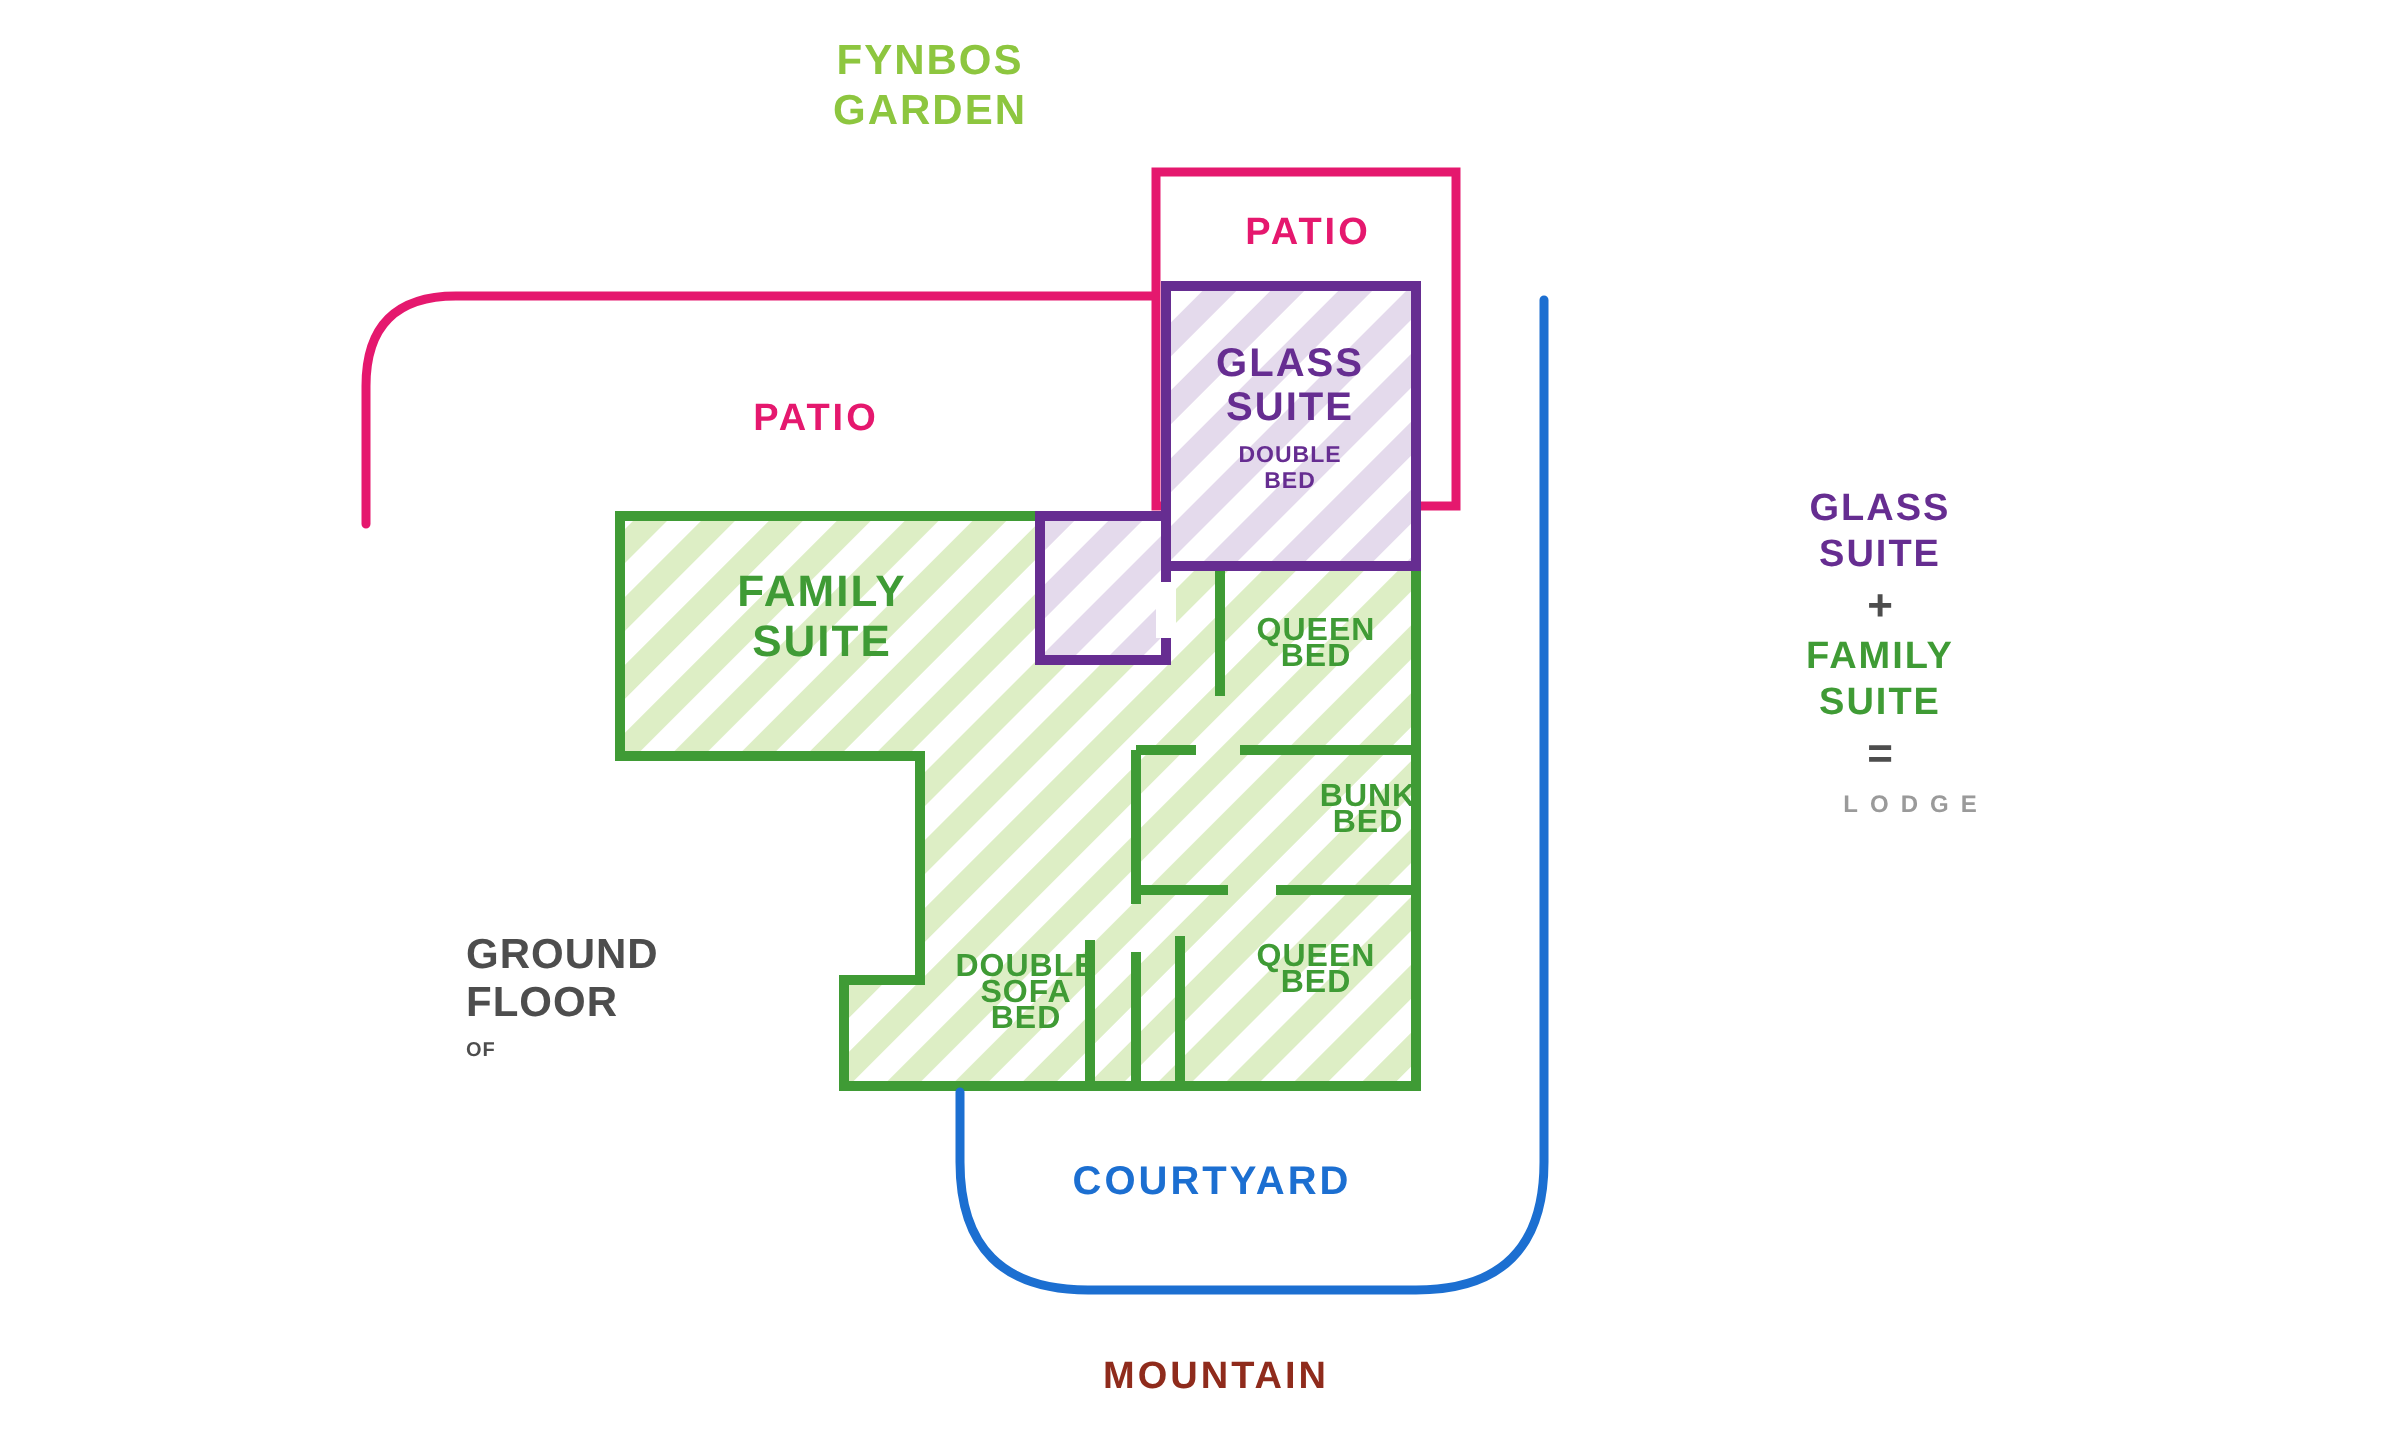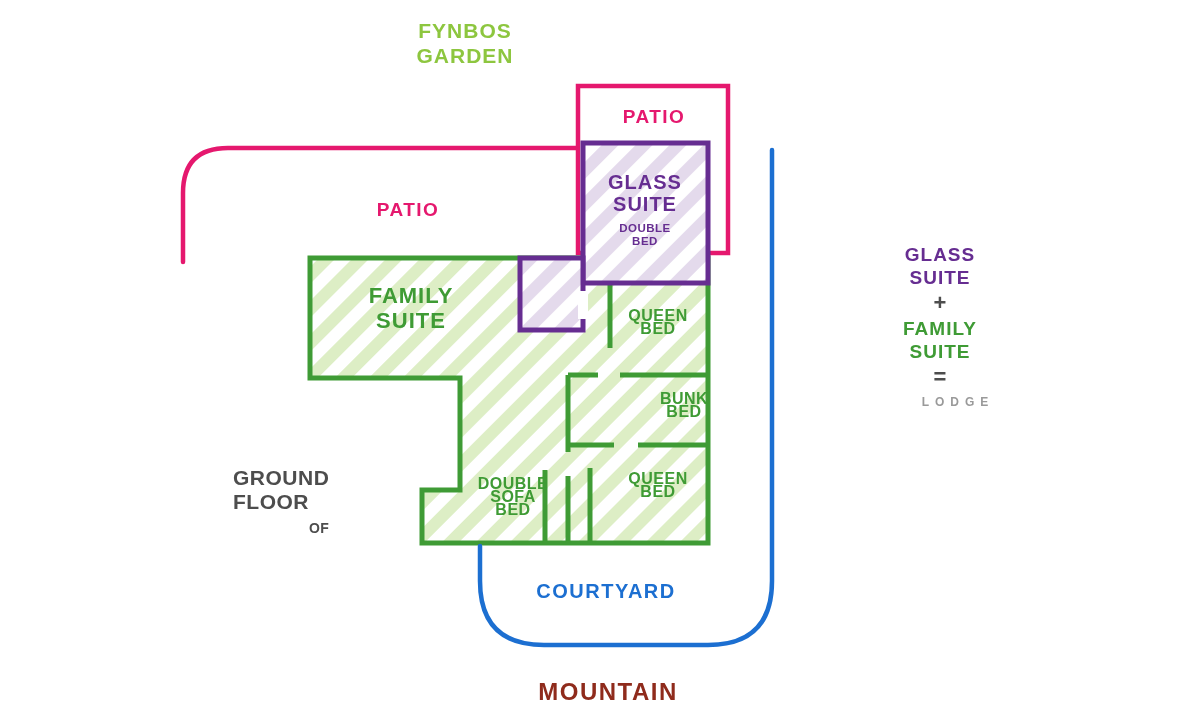--- a/index.html
+++ b/index.html
@@ -31,26 +31,26 @@
   .patio-left-lbl{left:408px;top:199px;font-size:19px;color:var(--pink);letter-spacing:1.5px;}
   .glass-lbl{left:645px;top:171px;font-size:20px;line-height:22px;color:var(--purple);letter-spacing:1px;}
   .glass-bed-lbl{left:645px;top:222px;font-size:11.5px;line-height:13px;color:var(--purple);letter-spacing:.5px;}
   .family-lbl{left:411px;top:283px;font-size:22px;line-height:25px;color:var(--green);letter-spacing:1px;}
   .bed-lbl{font-size:16px;line-height:13px;color:var(--green);letter-spacing:.5px;}
   .queen-top-lbl{left:658px;top:309px;}
   .bunk-lbl{left:684px;top:392px;}
   .queen-bottom-lbl{left:658px;top:472px;}
   .sofa-lbl{left:513px;top:477px;}
   .courtyard-lbl{left:606px;top:580px;font-size:20px;color:var(--blue);letter-spacing:1.5px;}
-  .mountain-lbl{left:608px;top:678px;font-size:24px;color:var(--mountain);letter-spacing:1.5px;}
+  .mountain-lbl{left:608px;top:678px;font-size:19px;color:var(--mountain);letter-spacing:1.5px;}
 
   
   .caption-block{position:absolute;left:233px;top:466px;color:var(--gray);font-weight:bold;}
   .cap-floor{font-size:21px;line-height:24px;letter-spacing:.5px;}
-  .cap-of{font-size:14px;margin-top:6px;letter-spacing:.5px;text-align:right;}
+  .cap-of{font-size:10px;margin-top:6px;letter-spacing:.5px;}
   .cap-villa{font-size:21px;line-height:26px;margin-top:9px;letter-spacing:.5px;}
 
   
   .legend{position:absolute;left:830px;top:243px;width:220px;display:flex;flex-direction:column;align-items:center;text-align:center;font-weight:bold;}
   .legend-glass{font-size:19px;line-height:23px;color:var(--purple);letter-spacing:1px;}
   .legend-op{font-size:22px;line-height:24px;color:var(--gray);margin:2px 0;}
   .legend-family{font-size:19px;line-height:23px;color:var(--green);letter-spacing:1px;}
   .brand-wrap{position:relative;margin-top:2px;}
   .brand-name{font-family:"DejaVu Serif",serif;font-style:italic;font-weight:normal;font-size:40px;line-height:44px;color:var(--brand);}
   .butterfly{position:absolute;top:-10px;right:-4px;}

